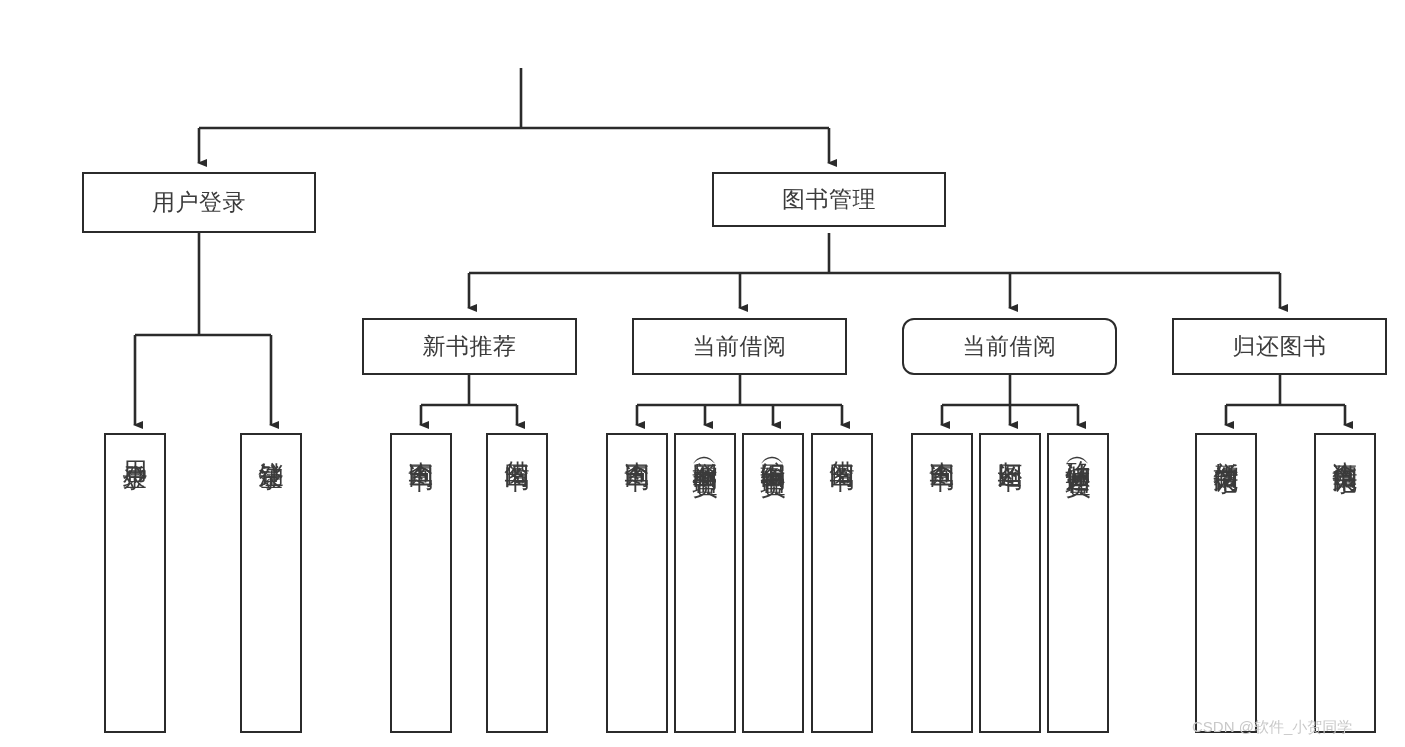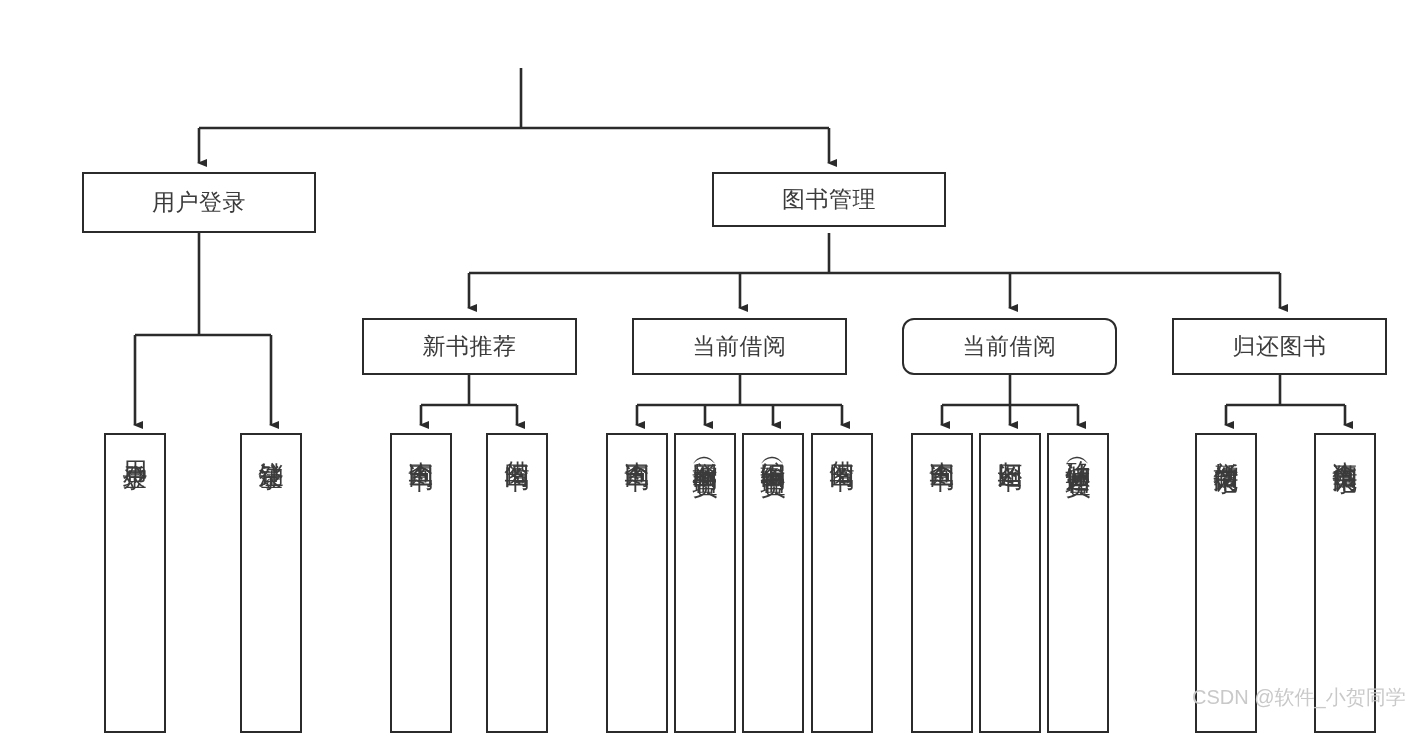--- a/index.html
+++ b/index.html
@@ -62,22 +62,22 @@
     writing-mode: vertical-rl;
     text-orientation: upright;
     font-size: 25px;
     line-height: 1.0;
     letter-spacing: 2px;
     white-space: nowrap;
   }
   .watermark {
     position: absolute;
     left: 1192px;
-    top: 684px;
-    font-size: 20px;
+    top: 718px;
+    font-size: 15px;
     color: #c9c9c9;
     white-space: nowrap;
     z-index: 5;
     font-family: "Liberation Sans", "DejaVu Sans", sans-serif;
   }
 </style>
 </head>
 <body>
 
 <div id="canvas">

